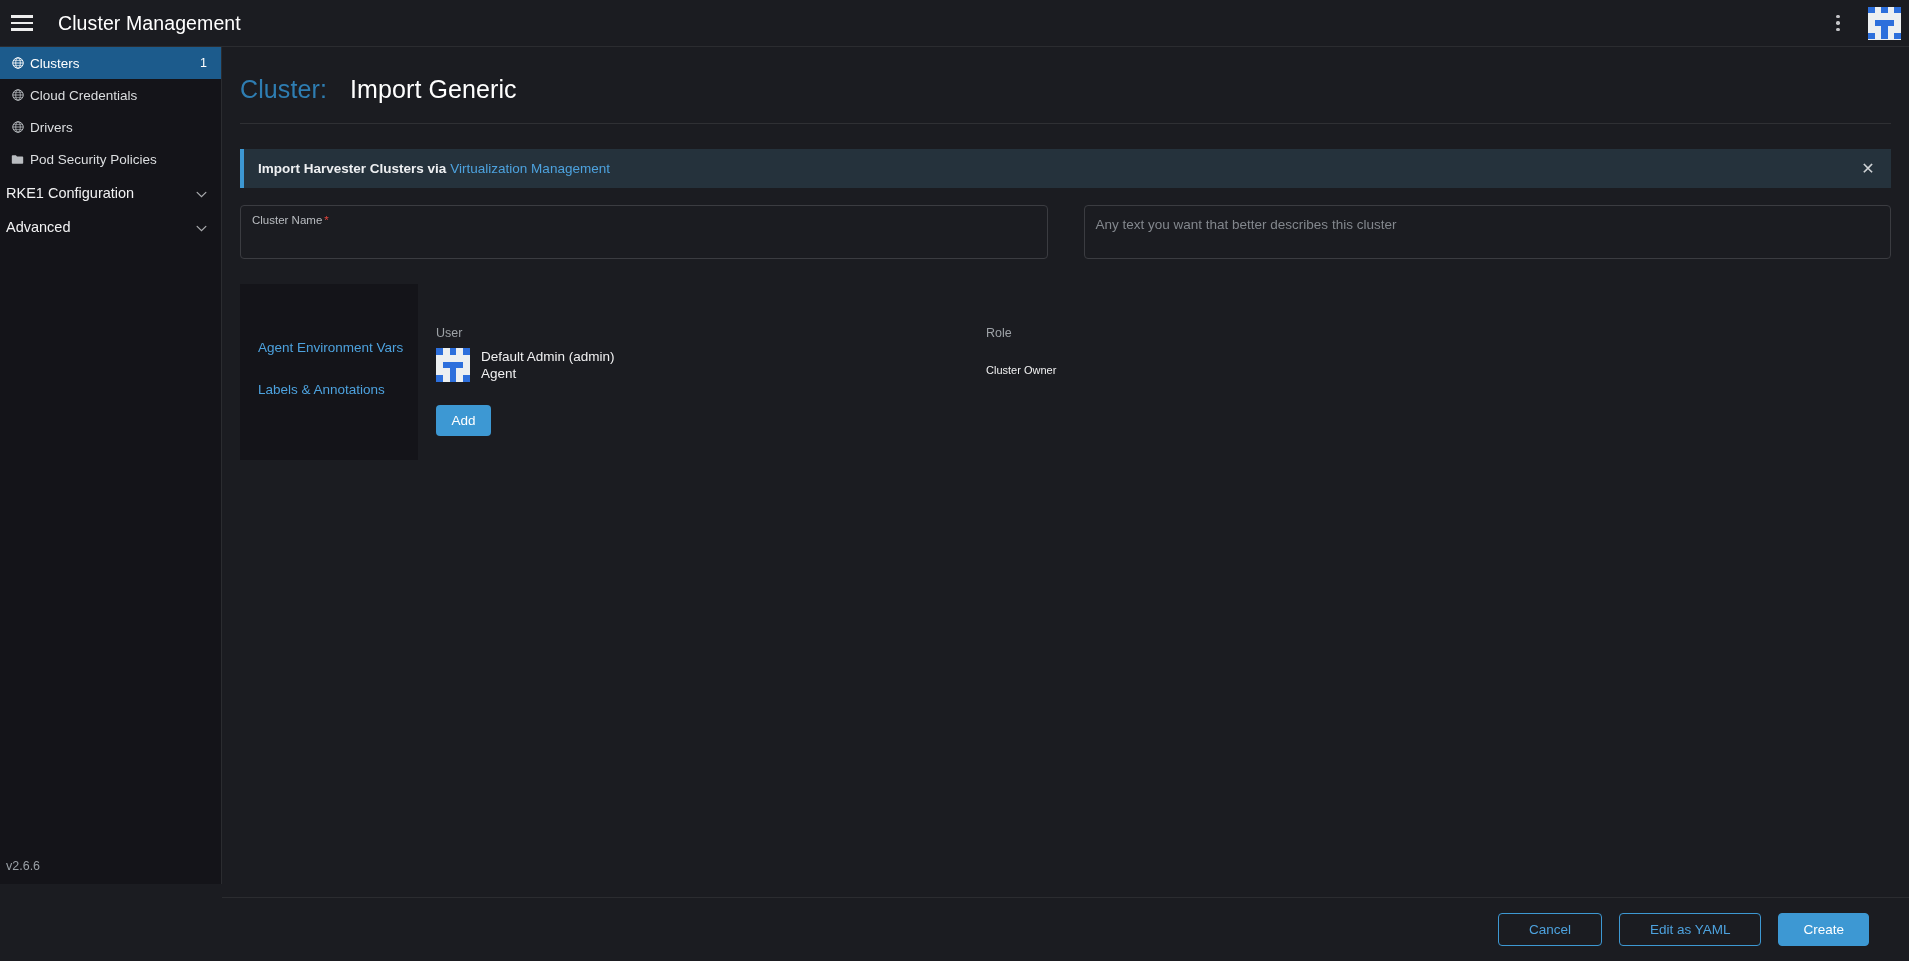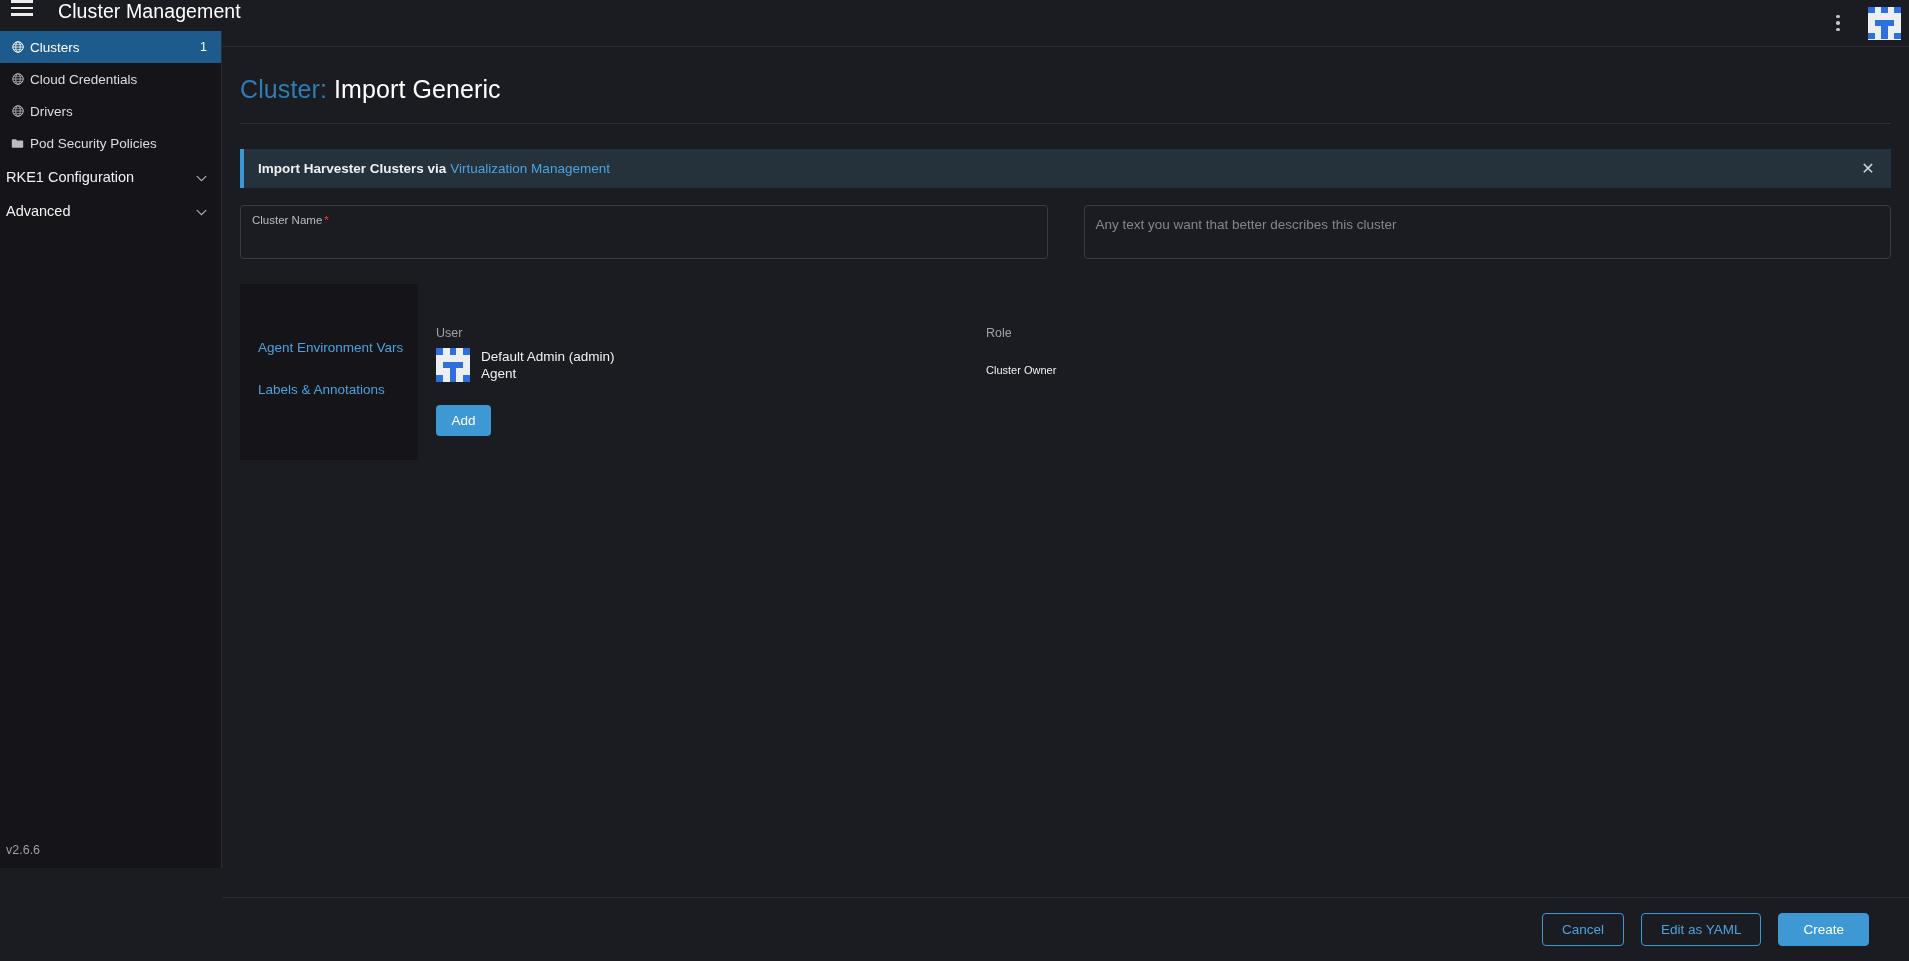--- a/index.html
+++ b/index.html
@@ -10,21 +10,21 @@
     color: #ededed;
     overflow: hidden;
   }
 
   
   .header {
     position: absolute; top: 0; left: 0;
     width: 1909px; height: 47px;
     background: #1b1c21;
     border-bottom: 1px solid #2b2c30;
-    display: flex; align-items: flex-start;
+    display: flex; align-items: center;
   }
   .hamburger {
     width: 22px; height: 16px;
     margin-left: 11px; margin-right: 25px;
     display: flex; flex-direction: column; justify-content: space-between;
     cursor: pointer;
   }
   .hamburger span { display: block; height: 2.6px; width: 100%; background: #ededed; }
   .app-title { font-size: 19.5px; color: #ffffff; letter-spacing: .1px; }
   .header-right {
@@ -40,21 +40,21 @@
 
   
   .identicon { display: grid; background: #eceff1; }
   .identicon.lg { width: 33px; height: 33px; grid-template-columns: repeat(5,1fr); grid-template-rows: repeat(5,1fr); }
   .identicon.sm { width: 34px; height: 34px; grid-template-columns: repeat(5,1fr); grid-template-rows: repeat(5,1fr); }
   .identicon b { background: transparent; }
   .identicon b.on { background: #2d6fdc; }
 
   
   .sidebar {
-    position: absolute; top: 31px; left: 0;
+    position: absolute; top: 47px; left: 0;
     width: 222px; height: 837px;
     background: #141419;
     border-right: 1px solid #2b2c30;
   }
   .nav-item {
     height: 32px; display: flex; align-items: center;
     padding: 0 14px 0 10px; font-size: 13.5px; color: #dcdee0;
     cursor: pointer; user-select: none;
   }
   .nav-item.active { background: #1c5b8c; color: #ffffff; }
@@ -79,21 +79,21 @@
   .main {
     position: absolute; top: 47px; left: 222px;
     width: 1687px; height: 914px;
     background: #1b1c21;
   }
   .page-title {
     margin: 28px 0 0 18px; font-size: 25px; font-weight: 400;
     letter-spacing: .1px;
   }
   .page-title .pre { color: #2e7db2; }
-  .page-title .post { color: #ffffff; }
+  .page-title .post { color: #ffffff; margin-left: 16px; }
   .title-rule {
     margin: 19px 18px 0 18px; height: 1px; background: #2f3034;
   }
 
   
   .banner {
     margin: 25px 18px 0 18px; height: 39px;
     background: #25323c; border-left: 4px solid #3d98d3;
     display: flex; align-items: center; padding: 0 12px 0 14px;
     font-size: 13.5px;
@@ -162,21 +162,21 @@
   
   .footer {
     position: absolute; bottom: 0; left: 0;
     width: 1687px; height: 64px;
     border-top: 1px solid #2b2c30; background: #1b1c21;
     display: flex; align-items: center; justify-content: flex-end;
     padding-right: 40px; gap: 17px;
   }
   .btn {
     height: 33px; border-radius: 4px; font-size: 13.5px;
-    font-family: inherit; cursor: pointer; padding: 0 19px;
+    font-family: inherit; cursor: pointer; padding: 0 30px;
   }
   .btn-outline { background: transparent; border: 1px solid #3d98d3; color: #4da2de; }
   .btn-primary { background: #3d98d3; border: 1px solid #3d98d3; color: #ffffff; padding: 0 24px; }
 </style>
 </head>
 <body>
 
 <div class="header">
   <div class="hamburger">
     <span></span>

